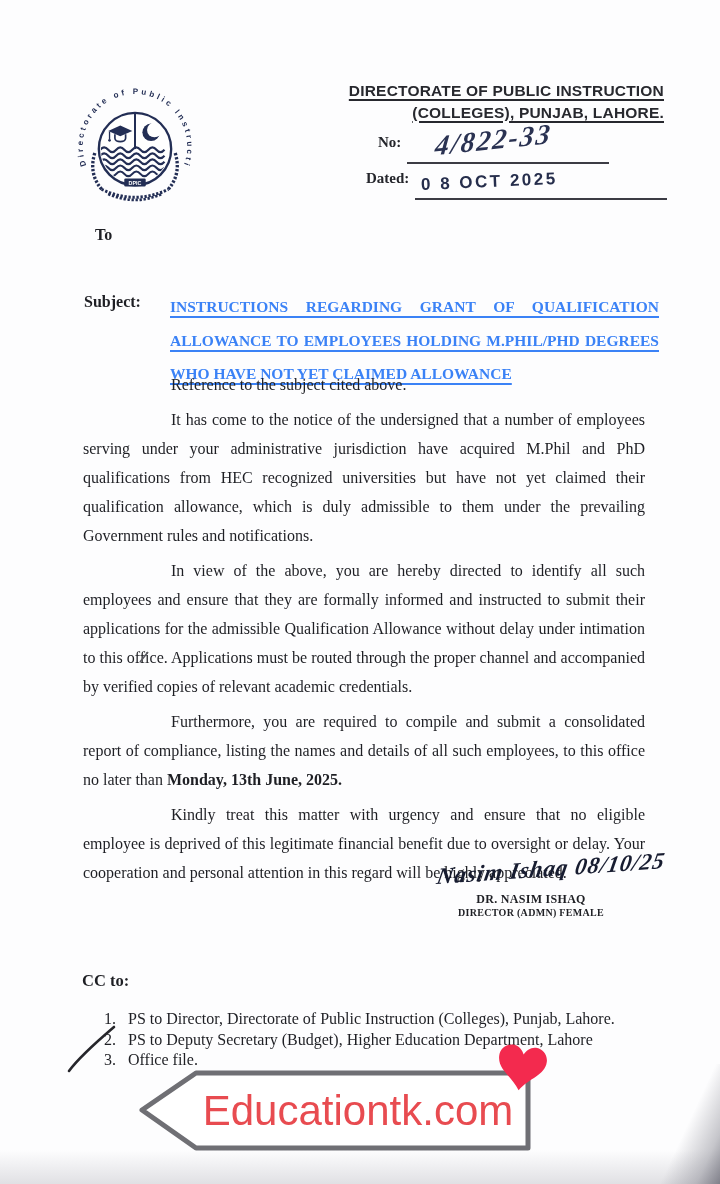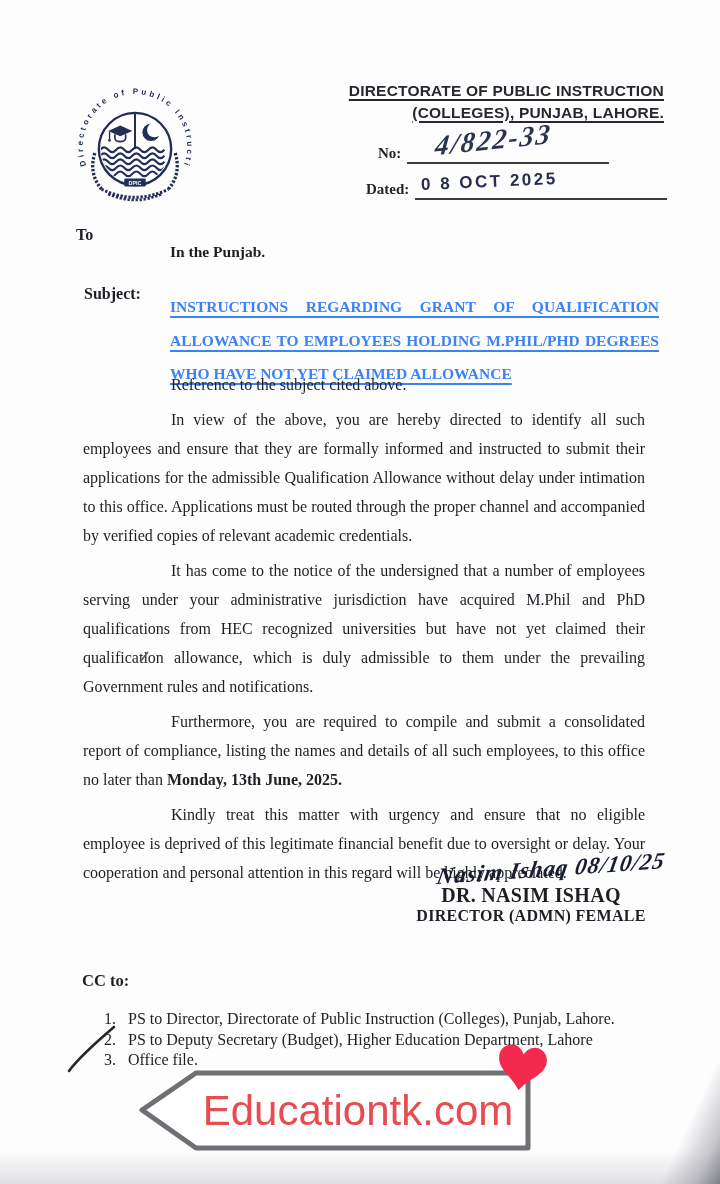--- a/index.html
+++ b/index.html
@@ -10,60 +10,60 @@
   }
   
   .seal{position:absolute;left:68px;top:74px;width:134px;height:134px;}
   
   .head-block{
     position:absolute;right:56px;top:80px;text-align:right;
     font-family:"Liberation Sans", sans-serif;font-weight:bold;
     font-size:15.5px;line-height:21.5px;color:#27282e;letter-spacing:.2px;
   }
   .head-line{text-decoration:underline;text-decoration-thickness:2px;text-underline-offset:3px;}
-  .no-row,.dated-row{position:absolute;display:flex;align-items:flex-end;}
+  .no-row,.dated-row{position:absolute;display:flex;align-items:flex-start;}
   .no-row{left:378px;top:134px;}
   .dated-row{left:366px;top:170px;}
   .field-label{font-weight:bold;font-size:15px;color:#24252b;padding-bottom:2px;}
   .field-line{position:relative;border-bottom:2px solid #3c3c44;margin-left:6px;height:28px;}
   .no-line{width:202px;}
   .dated-line{width:252px;}
   .hand-no{
     position:absolute;left:28px;top:-10px;white-space:nowrap;
     font-style:italic;font-size:28px;font-weight:bold;letter-spacing:2px;
     color:#2a3252;transform:rotate(-6deg) skewX(-12deg);
   }
   .stamp-date{
     position:absolute;left:6px;top:2px;white-space:nowrap;
     font-family:"Liberation Sans", sans-serif;font-weight:bold;font-size:17px;
     letter-spacing:2.5px;color:#262e4c;transform:rotate(-2.5deg);
   }
   
-  .to-label{position:absolute;left:76px;top:226px;font-weight:bold;font-size:16px;}
+  .to-label{position:absolute;left:95px;top:226px;font-weight:bold;font-size:16px;}
   .address{position:absolute;left:170px;top:242px;font-weight:bold;font-size:15.5px;line-height:19px;}
-  .subject-label{position:absolute;left:84px;top:285px;font-weight:bold;font-size:16px;}
+  .subject-label{position:absolute;left:84px;top:293px;font-weight:bold;font-size:16px;}
   .subject-text{
     position:absolute;left:170px;top:290px;width:489px;
     font-weight:bold;font-size:15.5px;line-height:33.5px;text-align:justify;
     text-decoration:underline;text-decoration-thickness:2px;text-underline-offset:4px;
     color:#3b82f6;
   }
   
   .body-text{position:absolute;left:83px;top:370px;width:578px;font-size:16px;line-height:29px;text-align:justify;}
   .body-text p{margin:0 16px 6px 0;text-indent:88px;}
   .bold{font-weight:bold;}
   .pen-tick{position:absolute;left:138px;top:650px;}
   
   .sig-block{position:absolute;left:396px;top:856px;width:270px;text-align:center;}
   .sig-hand{
     font-style:italic;font-size:23px;font-weight:bold;letter-spacing:1px;white-space:nowrap;
     color:#171c30;transform:rotate(-4deg) skewX(-14deg);margin-left:40px;
   }
-  .sig-name{font-weight:bold;font-size:20px;margin-top:2px;letter-spacing:.3px;}
-  .sig-title{font-weight:bold;font-size:16px;letter-spacing:.3px;}
+  .sig-name{font-weight:bold;font-size:12px;margin-top:10px;letter-spacing:.3px;}
+  .sig-title{font-weight:bold;font-size:10px;letter-spacing:.3px;}
   
   .cc-block{position:absolute;left:82px;top:971px;width:560px;}
   .cc-label{font-weight:bold;font-size:16.5px;margin-bottom:18px;}
   .cc-item{display:flex;font-size:16px;line-height:20.5px;}
   .cc-num{width:24px;margin-left:22px;flex:none;}
   .pen-slash{position:absolute;left:66px;top:1024px;}
   
   .watermark{position:absolute;left:136px;top:1044px;width:424px;height:118px;}
   
   .shadow-bottom{
@@ -145,30 +145,29 @@
 
   <div class="dated-row">
     <span class="field-label">Dated:</span>
     <span class="field-line dated-line">
       <span class="stamp-date">0 8 OCT 2025</span>
     </span>
   </div>
 
   <div class="to-label">To</div>
   <div class="address">
-    <div>In the Punjab.</div>
   </div>
 
   <div class="subject-label">Subject:</div>
   <div class="subject-text">INSTRUCTIONS REGARDING GRANT OF QUALIFICATION ALLOWANCE TO EMPLOYEES HOLDING M.PHIL/PHD DEGREES WHO HAVE NOT YET CLAIMED ALLOWANCE</div>
 
   <div class="body-text">
     <p>Reference to the subject cited above.</p>
+    <p>It has come to the notice of the undersigned that a number of employees serving under your administrative jurisdiction have acquired M.Phil and PhD qualifications from HEC recognized universities but have not yet claimed their qualification allowance, which is duly admissible to them under the prevailing Government rules and notifications.</p>
     <p>In view of the above, you are hereby directed to identify all such employees and ensure that they are formally informed and instructed to submit their applications for the admissible Qualification Allowance without delay under intimation to this office. Applications must be routed through the proper channel and accompanied by verified copies of relevant academic credentials.</p>
-    <p>It has come to the notice of the undersigned that a number of employees serving under your administrative jurisdiction have acquired M.Phil and PhD qualifications from HEC recognized universities but have not yet claimed their qualification allowance, which is duly admissible to them under the prevailing Government rules and notifications.</p>
     <p><span>Furthermore, you are required to compile and submit a consolidated report of compliance, listing the names and details of all such employees, to this office no later than </span><span class="bold">Monday, 13th June, 2025.</span></p>
     <p>Kindly treat this matter with urgency and ensure that no eligible employee is deprived of this legitimate financial benefit due to oversight or delay. Your cooperation and personal attention in this regard will be highly appreciated.</p>
   </div>
 
   <svg class="pen-tick" width="12" height="14">
     <path d="M2 12 L10 2" stroke="#5a5a60" stroke-width="1.6" fill="none"></path>
   </svg>
 
   <div class="sig-block">
     <div class="sig-hand">Nasim Ishaq 08/10/25</div>

